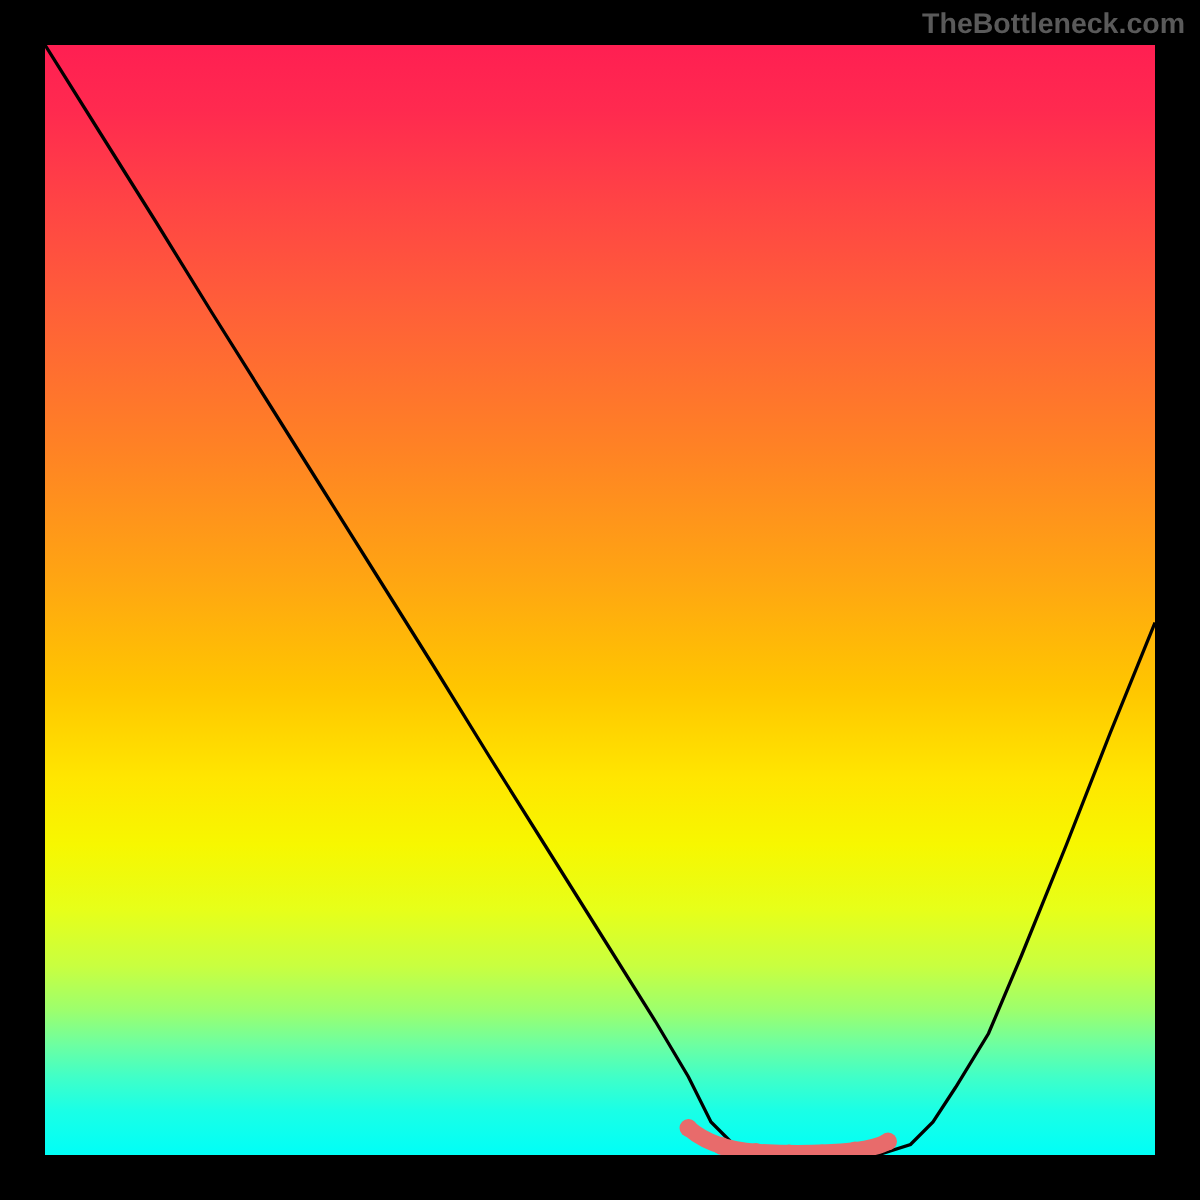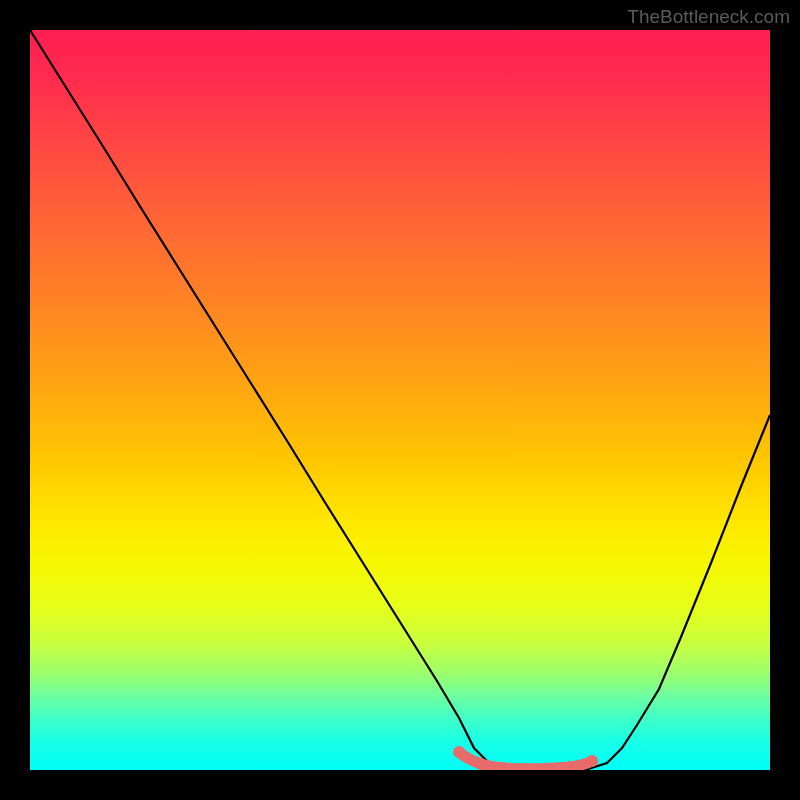--- a/index.html
+++ b/index.html
@@ -10,21 +10,21 @@
     background: #000;
     position: relative;
     font-family: Arial, sans-serif;
   }
   .watermark {
     position: absolute;
     top: 6px;
     right: 10px;
     color: #5a5a5a;
     font-size: 19px;
-    font-weight: 400;
+    font-weight: 700;
     z-index: 10;
   }
   .plot-area {
     position: absolute;
     left: 30px;
     top: 30px;
     width: 740px;
     height: 740px;
     overflow: hidden;
   }

